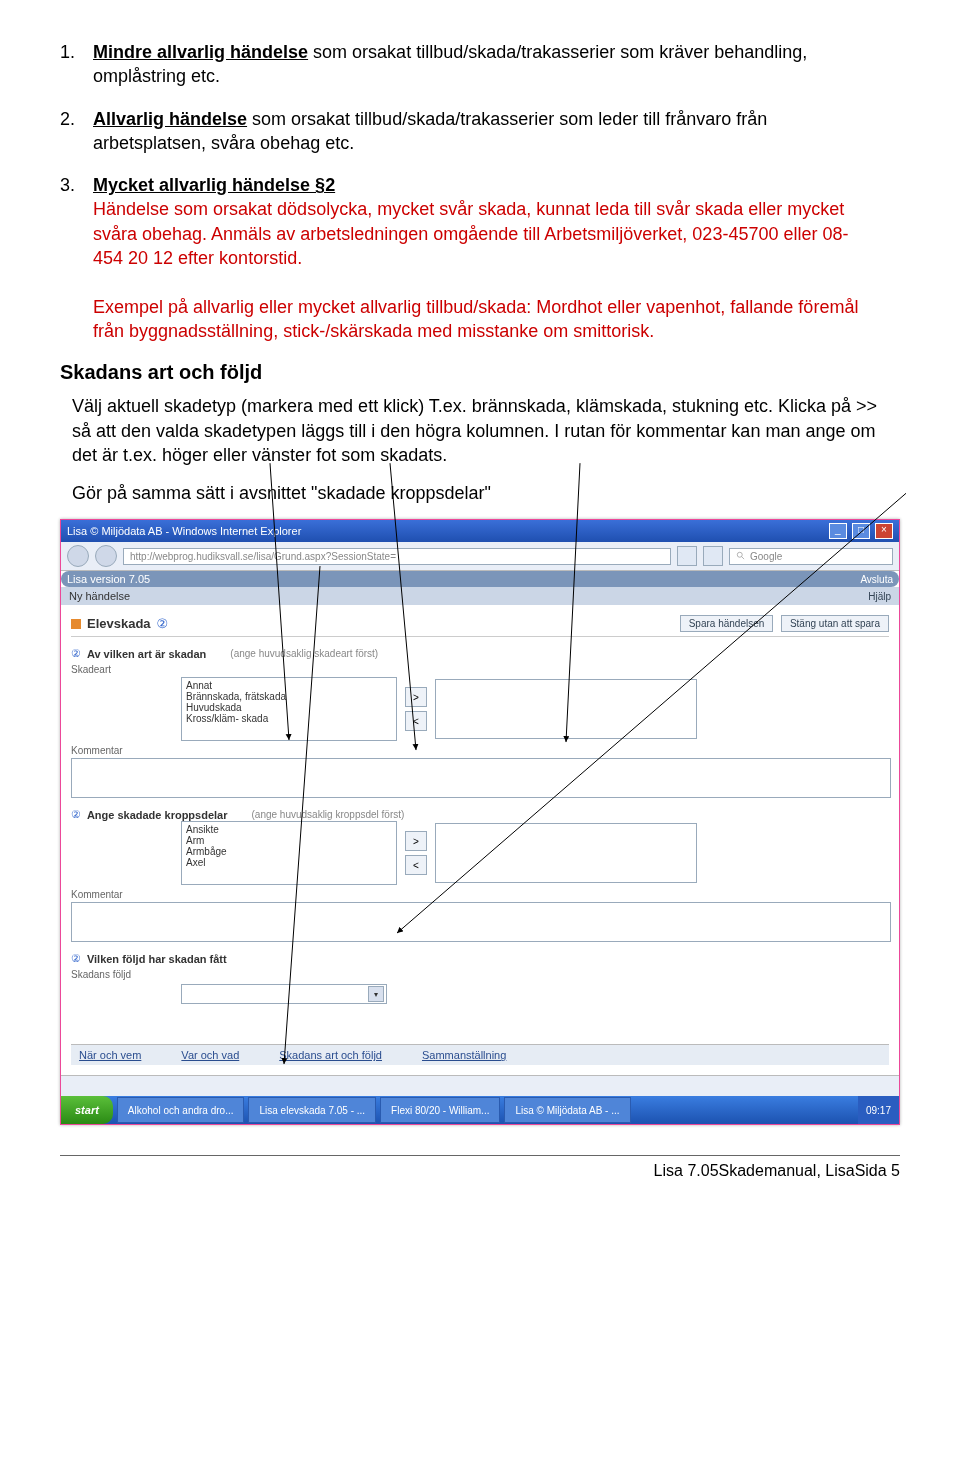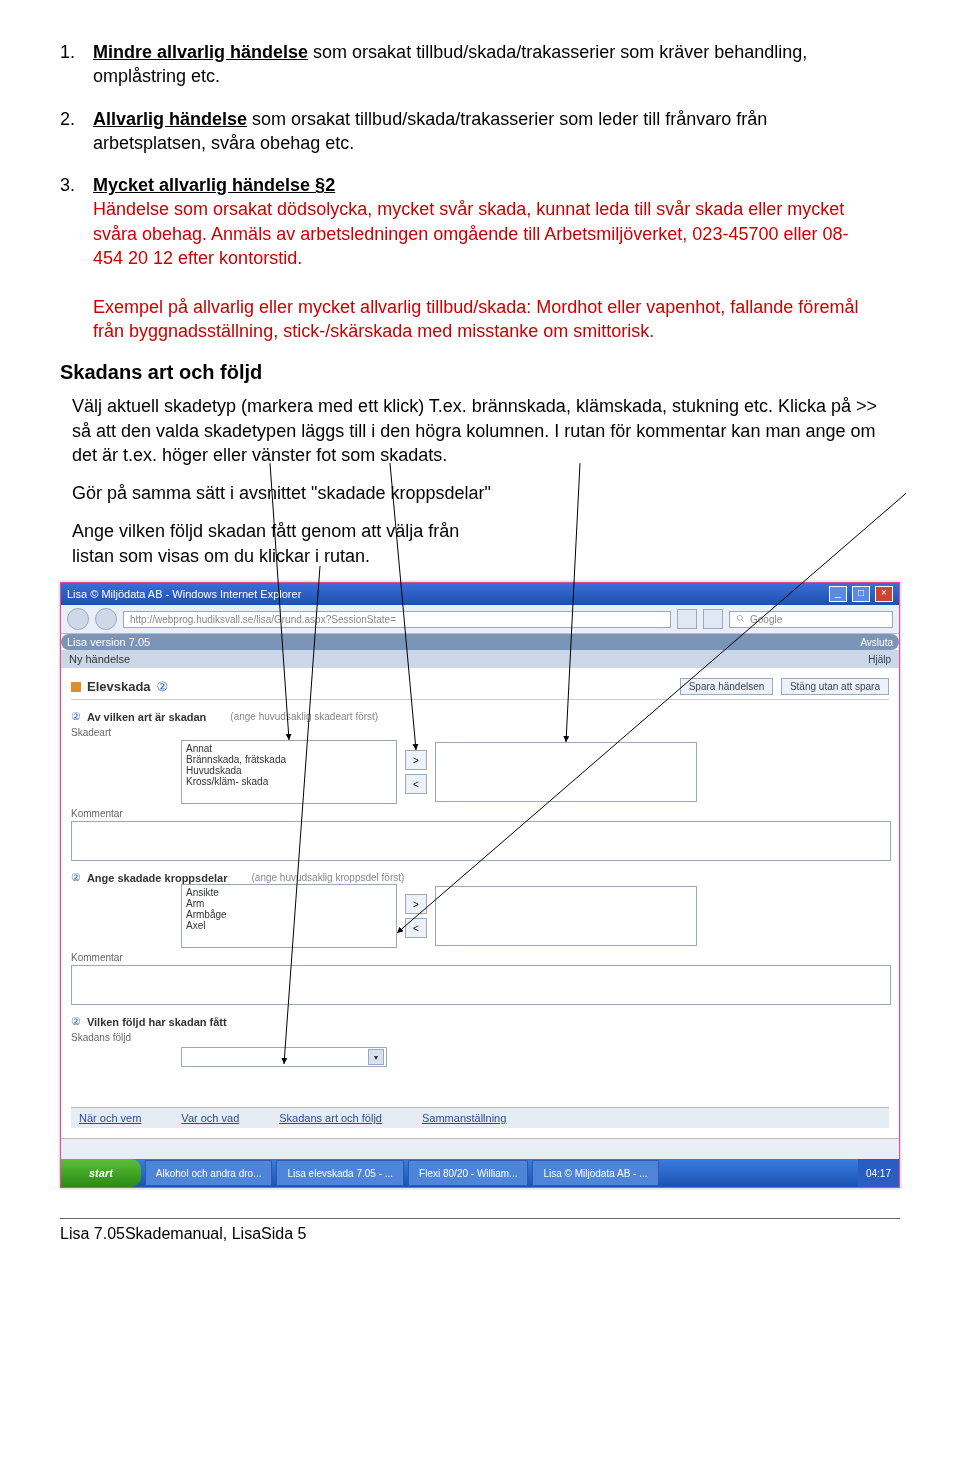--- a/index.html
+++ b/index.html
@@ -85,28 +85,28 @@
   .foljd-row { display:flex; align-items:center; gap:6px; margin-top:4px;}
   .drop { width:200px; height:18px; border:1px solid #9ab; background:#fff; display:flex; justify-content:flex-end; align-items:center; padding:0 2px;}
   .drop .arr { width:14px; height:14px; background:#d8e0ee; border:1px solid #9ab; display:flex; align-items:center; justify-content:center; font-size:8px;}
 
   .bottom-tabs { background:#e6ecf4; border-top:1px solid #bbb; padding:4px 8px; display:flex; gap:40px; font-size:11px; color:#2a4d8f;}
   .bottom-tabs span { text-decoration: underline; cursor:default; }
   .status-line { background:#5c7aa6; color:#fff; font-size:10px; padding:2px 6px; display:flex; justify-content:space-between;}
 
   .ie-status { background:#e9eef7; border-top:1px solid #bbb; height:20px;}
   .taskbar { background: linear-gradient(#3a7de0, #1c52b0); display:flex; align-items:center; height:28px; padding:0; font-size:11px; color:#fff;}
-  .taskbar .start { background: linear-gradient(#5bbf3a, #2a8a14); padding: 0 28px; height:28px; display:flex; align-items:center; border-radius: 0 10px 10px 0; font-style:italic; font-weight:bold;}
+  .taskbar .start { background: linear-gradient(#5bbf3a, #2a8a14); padding: 0 14px; height:28px; display:flex; align-items:center; border-radius: 0 10px 10px 0; font-style:italic; font-weight:bold;}
   .taskbar .titem { background: #4f85d8; border:1px solid #2a5bb0; margin-left:4px; padding:2px 10px; height:20px; display:flex; align-items:center; gap:4px; font-size:10px;}
   .taskbar .tray { margin-left:auto; background:#2a5dc0; padding:0 8px; height:28px; display:flex; align-items:center; gap:6px; font-size:10px;}
 
   svg.arrow-line { position:absolute; pointer-events:none; }
 
   .footer-line { border-top: 1px solid #666; margin: 30px 0 6px 0; }
-  .footer { display:flex; justify-content:flex-start; font-size:16px; padding-bottom:20px;}
+  .footer { display:flex; justify-content:flex-end; font-size:16px; padding-bottom:20px;}
 </style>
 </head>
 <body>
 
 <div class="page">
 
   <div class="doc-list">
     <div class="li">
       <span class="li-num">1.</span>
       <span class="li-body">
@@ -126,21 +126,20 @@
         <span class="red">Händelse som orsakat dödsolycka, mycket svår skada, kunnat leda till svår skada eller mycket svåra obehag. Anmäls av arbetsledningen omgående till Arbetsmiljöverket, 023-45700 eller 08-454 20 12 efter kontorstid.</span>
         <br><br>
         <span class="red">Exempel på allvarlig eller mycket allvarlig tillbud/skada: Mordhot eller vapenhot, fallande föremål från byggnadsställning, stick-/skärskada med misstanke om smittorisk.</span>
       </span>
     </div>
   </div>
 
   <div class="h2">Skadans art och följd</div>
   <div class="para">Välj aktuell skadetyp (markera med ett klick) T.ex. brännskada, klämskada, stukning etc. Klicka på &gt;&gt; så att den valda skadetypen läggs till i den högra kolumnen. I rutan för kommentar kan man ange om det är t.ex. höger eller vänster fot som skadats.</div>
   <div class="para">Gör på samma sätt i avsnittet "skadade kroppsdelar"</div>
-  <div class="para" style="width:420px">Ange vilken följd skadan fått genom att välja från listan som visas om du klickar i rutan.</div>
 
   <div class="screenshot">
     <div class="ie-title">
       <span>Lisa © Miljödata AB - Windows Internet Explorer</span>
       <span class="winbtns">
         <span class="wb-min">_</span>
         <span class="wb-max">□</span>
         <span>×</span>
       </span>
     </div>
@@ -245,21 +244,21 @@
     </div>
 
     <div class="ie-status"></div>
     <div class="taskbar">
       <div class="start">start</div>
       <div class="titem">Alkohol och andra dro...</div>
       <div class="titem">Lisa elevskada 7.05 - ...</div>
       <div class="titem">Flexi 80/20 - William...</div>
       <div class="titem">Lisa © Miljödata AB - ...</div>
       <div class="tray">
-        <span>04:17</span>
+        <span>09:17</span>
       </div>
     </div>
   </div>
 
   <svg class="arrow-line" style="left:0; top:0;" width="960" height="1475">
     <defs>
       <marker id="ah" markerWidth="8" markerHeight="8" refX="6" refY="3" orient="auto">
         <path d="M0,0 L6,3 L0,6 Z" fill="#000"></path>
       </marker>
     </defs>

